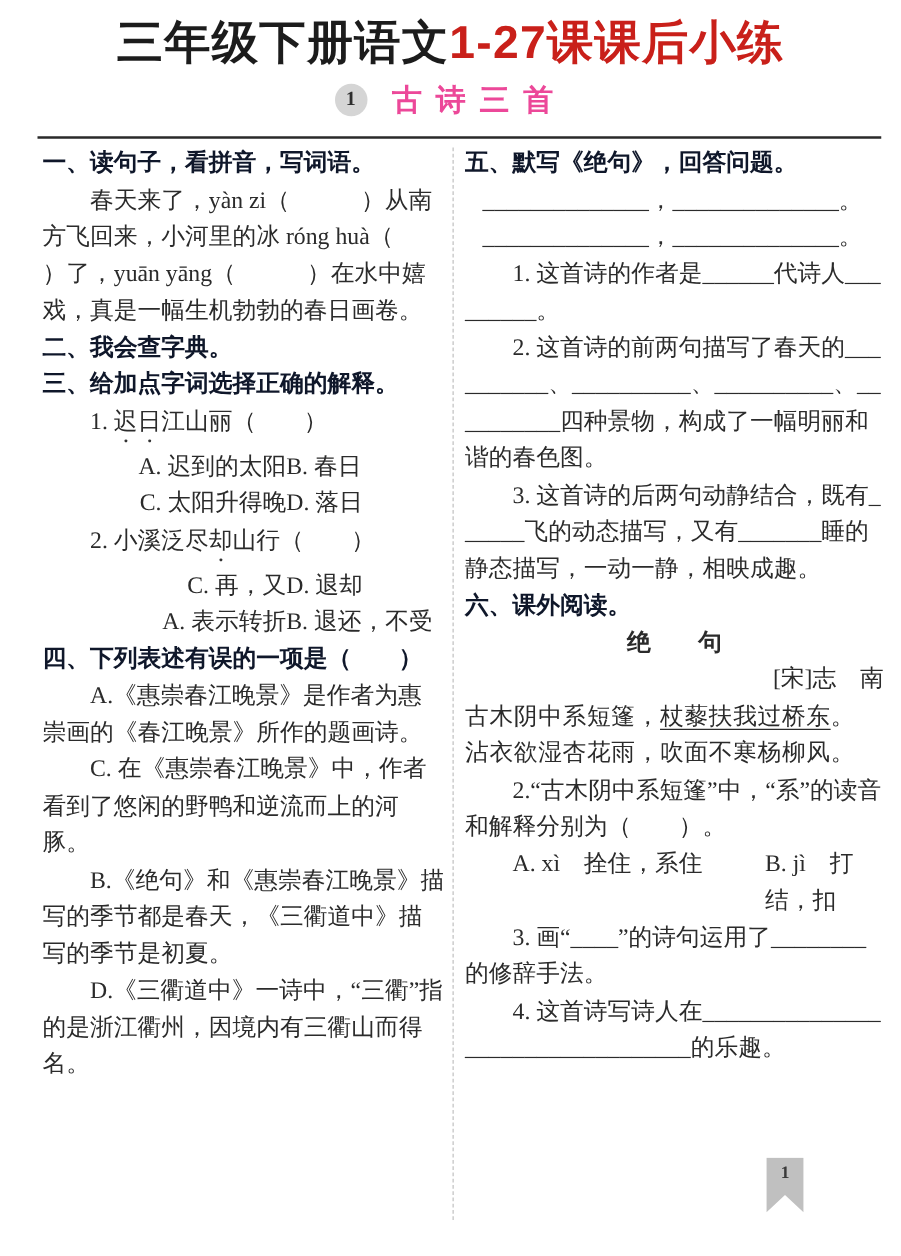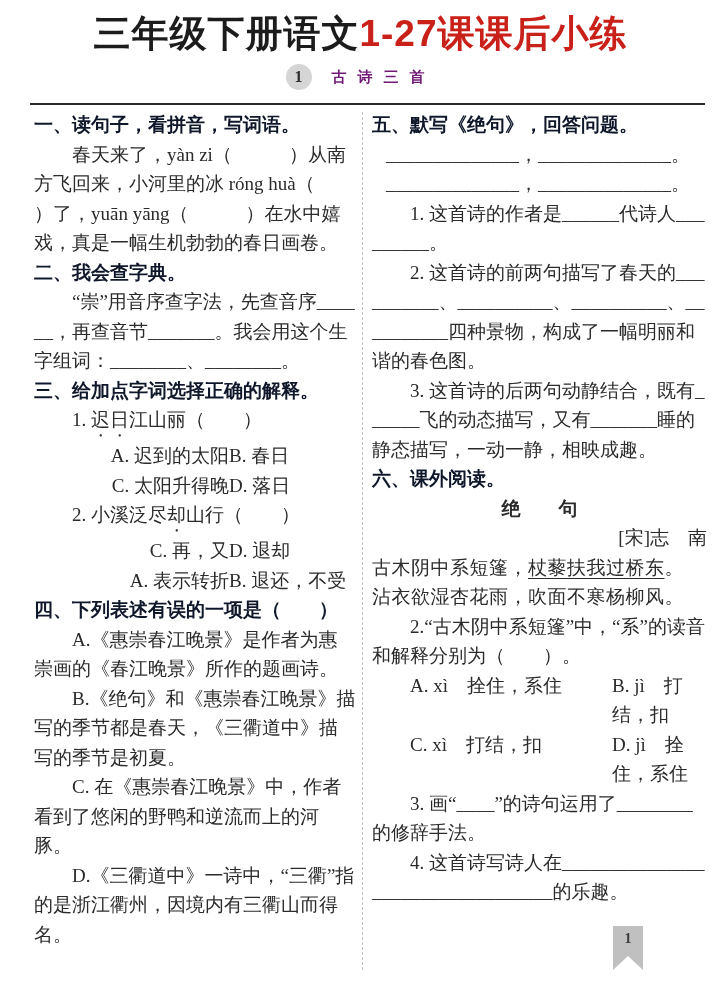--- a/index.html
+++ b/index.html
@@ -32,24 +32,24 @@
   }
   .badge{
     width:26px;height:26px;
     border-radius:50%;
     background:#d5d5d5;
     color:#2e2e2e;
     font-size:16px;font-weight:700;
     display:flex;align-items:center;justify-content:center;
   }
   .lesson-title{
-    font-size:15px;
+    font-size:24px;
     font-weight:700;
     letter-spacing:11px;
-    color:#701a75;
+    color:#ec4899;
   }
   .rule{
     border:none;
     border-top:2px solid #2a2a2a;
     margin:13px 16px 0 30px;
   }
   
   .cols{
     display:flex;
     align-items:stretch;
@@ -130,21 +130,20 @@
 
   <hr class="rule">
 
   <div class="cols">
 
     <div class="col col-left">
       <p class="head">一、读句子，看拼音，写词语。</p>
       <p class="para">春天来了，yàn zi（　　　）从南方飞回来，小河里的冰 róng huà（　　　）了，yuān yāng（　　　）在水中嬉戏，真是一幅生机勃勃的春日画卷。</p>
 
       <p class="head">二、我会查字典。</p>
-      <p class="para">“崇”用音序查字法，先查音序______，再查音节_______。我会用这个生字组词：________、________。</p>
 
       <p class="head">三、给加点字词选择正确的解释。</p>
       <p class="q"><span>1. </span><span class="dotted">迟日</span><span>江山丽（　　）</span></p>
       <div class="optrow">
         <span class="opt1">A. 迟到的太阳</span>
         <span class="opt2">B. 春日</span>
       </div>
       <div class="optrow">
         <span class="opt1">C. 太阳升得晚</span>
         <span class="opt2">D. 落日</span>
@@ -154,22 +153,22 @@
         <span class="opt1">C. 再，又</span>
         <span class="opt2">D. 退却</span>
       </div>
       <div class="optrow">
         <span class="opt1">A. 表示转折</span>
         <span class="opt2">B. 退还，不受</span>
       </div>
 
       <p class="head">四、下列表述有误的一项是（　　）</p>
       <p class="q">A.《惠崇春江晚景》是作者为惠崇画的《春江晚景》所作的题画诗。</p>
+      <p class="q">C. 在《惠崇春江晚景》中，作者看到了悠闲的野鸭和逆流而上的河豚。</p>
       <p class="q">B.《绝句》和《惠崇春江晚景》描写的季节都是春天，《三衢道中》描写的季节是初夏。</p>
-      <p class="q">C. 在《惠崇春江晚景》中，作者看到了悠闲的野鸭和逆流而上的河豚。</p>
       <p class="q">D.《三衢道中》一诗中，“三衢”指的是浙江衢州，因境内有三衢山而得名。</p>
     </div>
 
     <div class="divider"></div>
 
     <div class="col col-right">
       <p class="head">五、默写《绝句》，回答问题。</p>
       <p class="blankline">______________，______________。</p>
       <p class="blankline">______________，______________。</p>
       <p class="q">1. 这首诗的作者是______代诗人_________。</p>
@@ -180,24 +179,20 @@
       <p class="poem-title">绝　　句</p>
       <p class="poem-author">[宋]志　南</p>
       <p class="poem-line"><span>古木阴中系短篷，</span><span class="ul">杖藜扶我过桥东</span><span>。</span></p>
       <p class="poem-line">沾衣欲湿杏花雨，吹面不寒杨柳风。</p>
 
       <p class="q">2.“古木阴中系短篷”中，“系”的读音和解释分别为（　　）。</p>
       <div class="optrow-r">
         <span class="opt1">A. xì　拴住，系住</span>
         <span class="opt2">B. jì　打结，扣</span>
       </div>
-      <div class="optrow-r">
-        <span class="opt1">C. xì　打结，扣</span>
-        <span class="opt2">D. jì　拴住，系住</span>
-      </div>
       <p class="q">3. 画“____”的诗句运用了________的修辞手法。</p>
       <p class="q">4. 这首诗写诗人在__________________________________的乐趣。</p>
     </div>
   </div>
 
   <div class="bookmark">
     <span>1</span>
   </div>
 
 </div>

